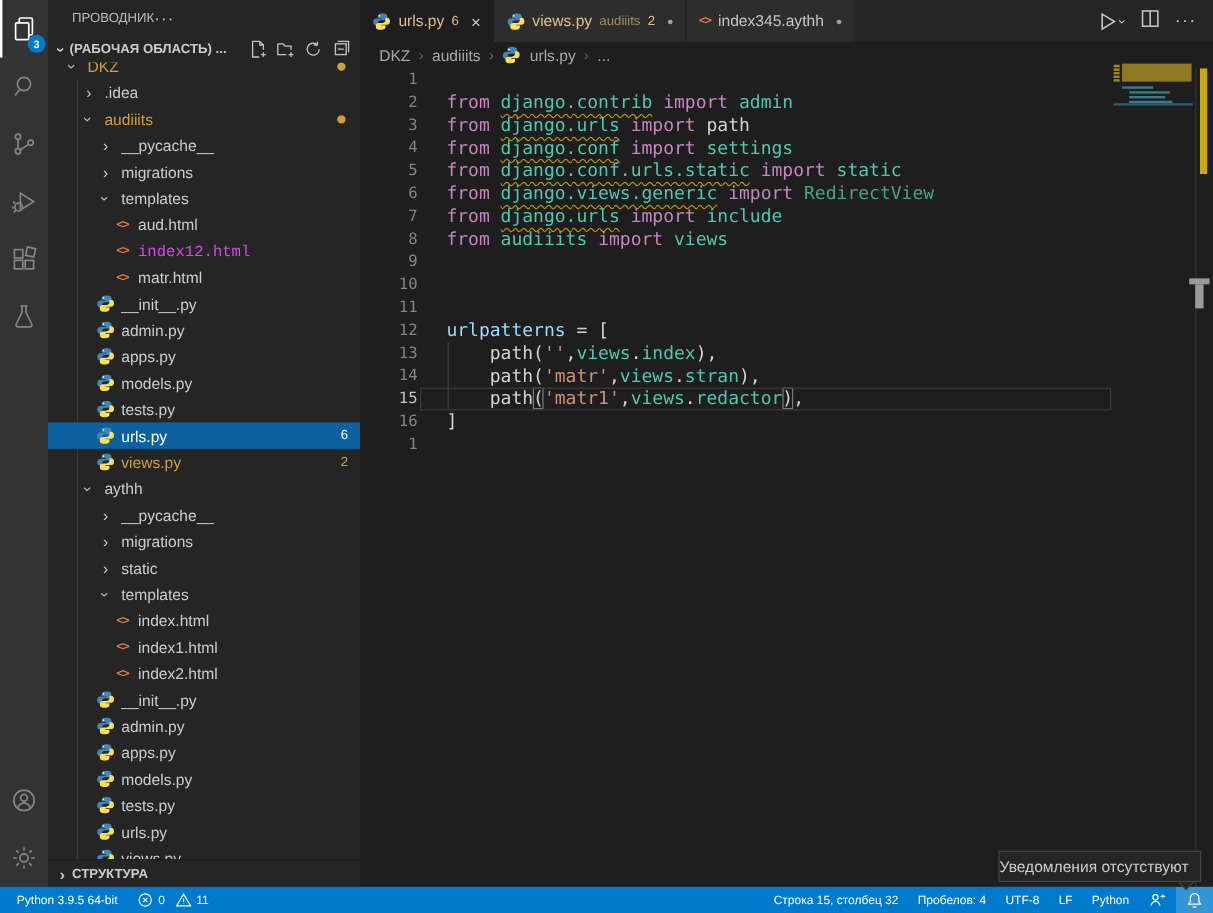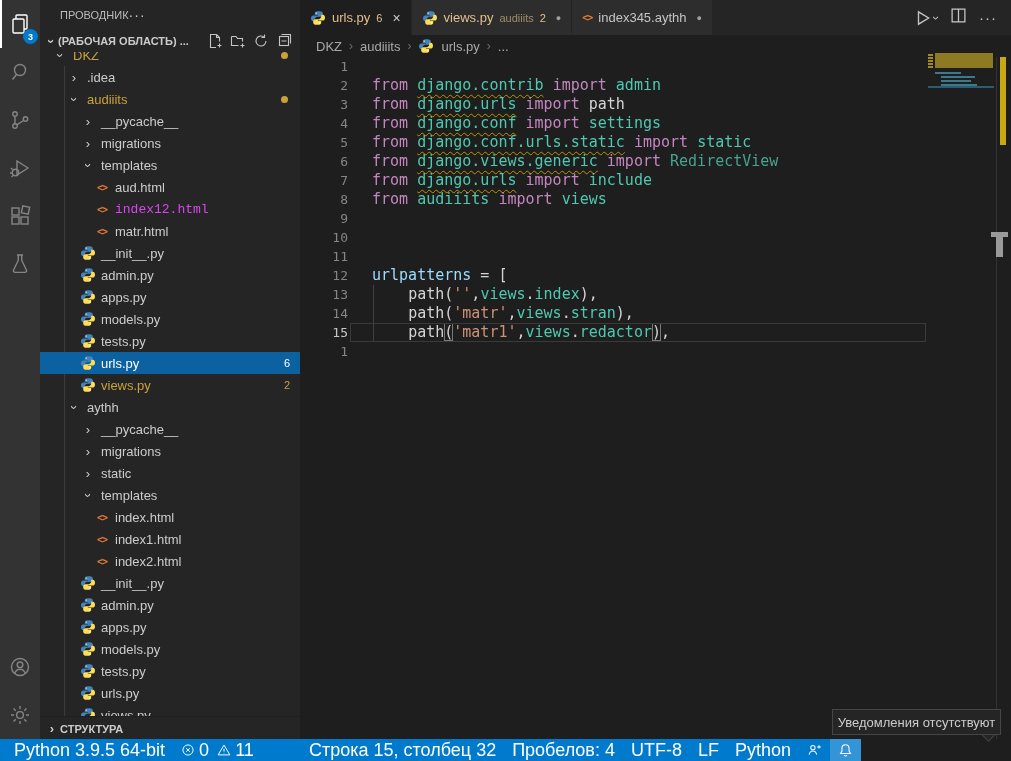--- a/index.html
+++ b/index.html
@@ -69,28 +69,28 @@
   .minimap div{position:absolute}
   .mm-tick{left:0;width:5px;height:2px;background:#a08a1f}
   .mm-block{left:7px;top:0;width:58px;height:15px;background:#8d7a22}
   .mm-r{height:2px;background:#3a7a8a}
   .mm-line{left:0;top:33px;width:66px;height:2px;background:#2b5c74}
   .mm-edge{position:absolute;left:696px;top:57px;width:1px;height:682px;background:#333333}
   .overview-bar{position:absolute;left:700px;top:57px;width:6px;height:88px;background:#c9a913}
   .t-h{position:absolute;left:691px;top:232px;width:17px;height:5px;background:#9a9a9a}
   .t-v{position:absolute;left:696px;top:237px;width:7px;height:20px;background:#9a9a9a}
   
-  .status-bar{position:absolute;left:0;bottom:0;width:861px;height:22px;background:#007acc;color:#ffffff;display:flex;align-items:flex-start;font-size:18px;z-index:7}
+  .status-bar{position:absolute;left:0;bottom:0;width:1011px;height:22px;background:#007acc;color:#ffffff;display:flex;align-items:flex-start;font-size:10px;z-index:7}
   .sb-item{display:flex;align-items:center;gap:4px;padding:0 8px;height:22px;cursor:pointer;white-space:nowrap}
   .sb-item svg{stroke:#ffffff;fill:none;stroke-width:1.1}
   .sb-left{display:flex;margin-left:6px}
   .sb-right{margin-left:auto;display:flex}
   .bell-item{background:rgba(255,255,255,0.20)}
   
-  .tooltip{position:absolute;left:832px;top:709px;width:169px;height:26px;background:#252526;border:1px solid #454545;color:#cccccc;font-size:13px;display:flex;align-items:center;justify-content:center;z-index:9;box-sizing:border-box}
+  .tooltip{position:absolute;left:832px;top:709px;width:169px;height:26px;background:#252526;border:1px solid #454545;color:#cccccc;font-size:13px;display:flex;align-items:center;justify-content:flex-start;z-index:9;box-sizing:border-box}
   .tooltip-arrow{position:absolute;left:984px;top:731px;width:8px;height:8px;background:#252526;border-right:1px solid #454545;border-bottom:1px solid #454545;transform:rotate(45deg);z-index:8}
 </style>
 </head>
 <body>
 
 <div class="activity-bar">
   <div class="ab-item active">
     <svg width="24" height="24" viewBox="0 0 24 24">
       <rect x="8" y="3" width="11" height="14" rx="1"></rect>
       <rect x="5" y="7" width="11" height="14" rx="1" fill="#333333"></rect>
@@ -507,20 +507,21 @@
         <div class="code-line"><span class="ln">6</span><span class="lc"><span style="color: rgb(197, 134, 192);">from</span><span style="color: rgb(212, 212, 212);"> </span><span class="squiggle" style="color: rgb(78, 201, 176);">django.views.generic</span><span style="color: rgb(212, 212, 212);"> </span><span style="color: rgb(197, 134, 192);">import</span><span style="color: rgb(212, 212, 212);"> </span><span style="color: rgb(71, 163, 144);">RedirectView</span></span></div>
         <div class="code-line"><span class="ln">7</span><span class="lc"><span style="color: rgb(197, 134, 192);">from</span><span style="color: rgb(212, 212, 212);"> </span><span class="squiggle" style="color: rgb(78, 201, 176);">django.urls</span><span style="color: rgb(212, 212, 212);"> </span><span style="color: rgb(197, 134, 192);">import</span><span style="color: rgb(212, 212, 212);"> </span><span style="color: rgb(78, 201, 176);">include</span></span></div>
         <div class="code-line"><span class="ln">8</span><span class="lc"><span style="color: rgb(197, 134, 192);">from</span><span style="color: rgb(212, 212, 212);"> </span><span style="color: rgb(78, 201, 176);">audiiits</span><span style="color: rgb(212, 212, 212);"> </span><span style="color: rgb(197, 134, 192);">import</span><span style="color: rgb(212, 212, 212);"> </span><span style="color: rgb(78, 201, 176);">views</span></span></div>
         <div class="code-line"><span class="ln">9</span><span class="lc"></span></div>
         <div class="code-line"><span class="ln">10</span><span class="lc"></span></div>
         <div class="code-line"><span class="ln">11</span><span class="lc"></span></div>
         <div class="code-line"><span class="ln">12</span><span class="lc"><span style="color: rgb(156, 220, 254);">urlpatterns</span><span style="color: rgb(212, 212, 212);"> = [</span></span></div>
         <div class="code-line"><span class="ln">13</span><span class="lc"><span style="color: rgb(212, 212, 212);">    </span><span style="color: rgb(212, 212, 212);">path</span><span style="color: rgb(212, 212, 212);">(</span><span style="color: rgb(206, 145, 120);">''</span><span style="color: rgb(212, 212, 212);">,</span><span style="color: rgb(78, 201, 176);">views</span><span style="color: rgb(212, 212, 212);">.</span><span style="color: rgb(78, 201, 176);">index</span><span style="color: rgb(212, 212, 212);">),</span></span></div>
         <div class="code-line"><span class="ln">14</span><span class="lc"><span style="color: rgb(212, 212, 212);">    </span><span style="color: rgb(212, 212, 212);">path</span><span style="color: rgb(212, 212, 212);">(</span><span style="color: rgb(206, 145, 120);">'matr'</span><span style="color: rgb(212, 212, 212);">,</span><span style="color: rgb(78, 201, 176);">views</span><span style="color: rgb(212, 212, 212);">.</span><span style="color: rgb(78, 201, 176);">stran</span><span style="color: rgb(212, 212, 212);">),</span></span></div>
         <div class="code-line current"><span class="ln">15</span><span class="lc"><span style="color: rgb(212, 212, 212);">    </span><span style="color: rgb(212, 212, 212);">path</span><span class="bracket-match" style="color: rgb(212, 212, 212);">(</span><span style="color: rgb(206, 145, 120);">'matr1'</span><span style="color: rgb(212, 212, 212);">,</span><span style="color: rgb(78, 201, 176);">views</span><span style="color: rgb(212, 212, 212);">.</span><span style="color: rgb(78, 201, 176);">redactor</span><span class="bracket-match" style="color: rgb(212, 212, 212);">)</span><span style="color: rgb(212, 212, 212);">,</span></span></div>
+        <div class="code-line"><span class="ln">16</span><span class="lc"><span style="color: rgb(212, 212, 212);">]</span></span></div>
         <div class="code-line"><span class="ln">1</span><span class="lc"></span></div>
       </div>
   </div>
   <div class="minimap">
     <div class="mm-tick" style="top:1px"></div>
     <div class="mm-tick" style="top:4px"></div>
     <div class="mm-tick" style="top:7px"></div>
     <div class="mm-tick" style="top:10px"></div>
     <div class="mm-tick" style="top:13px"></div>
     <div class="mm-block"></div>

